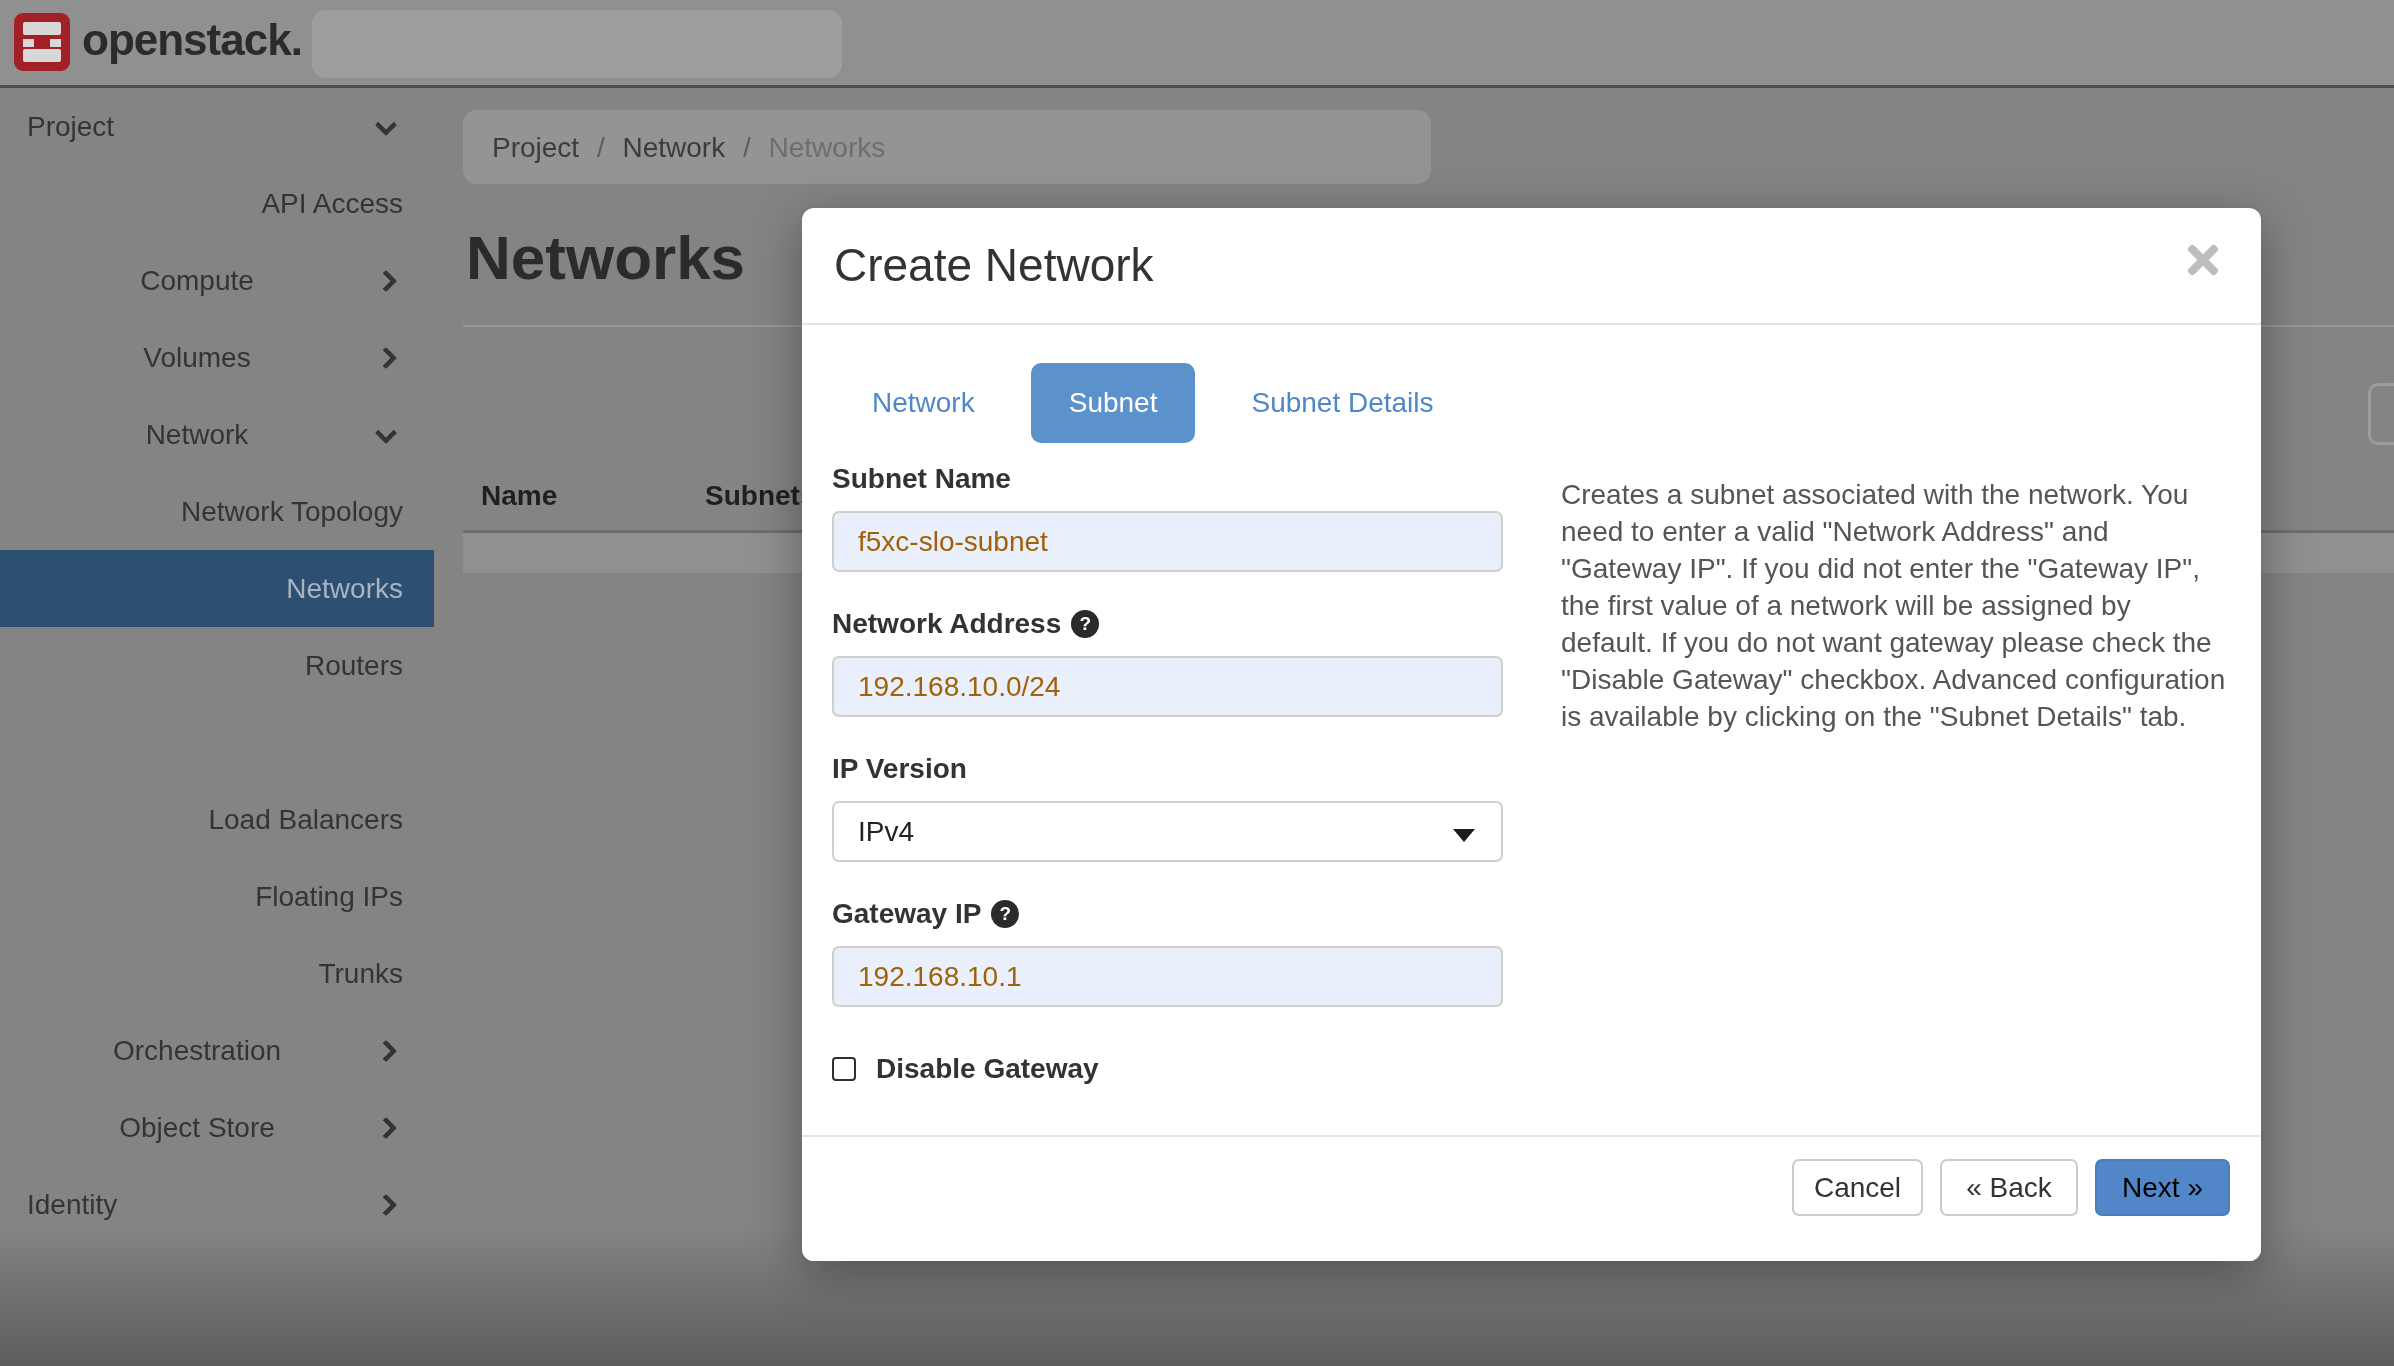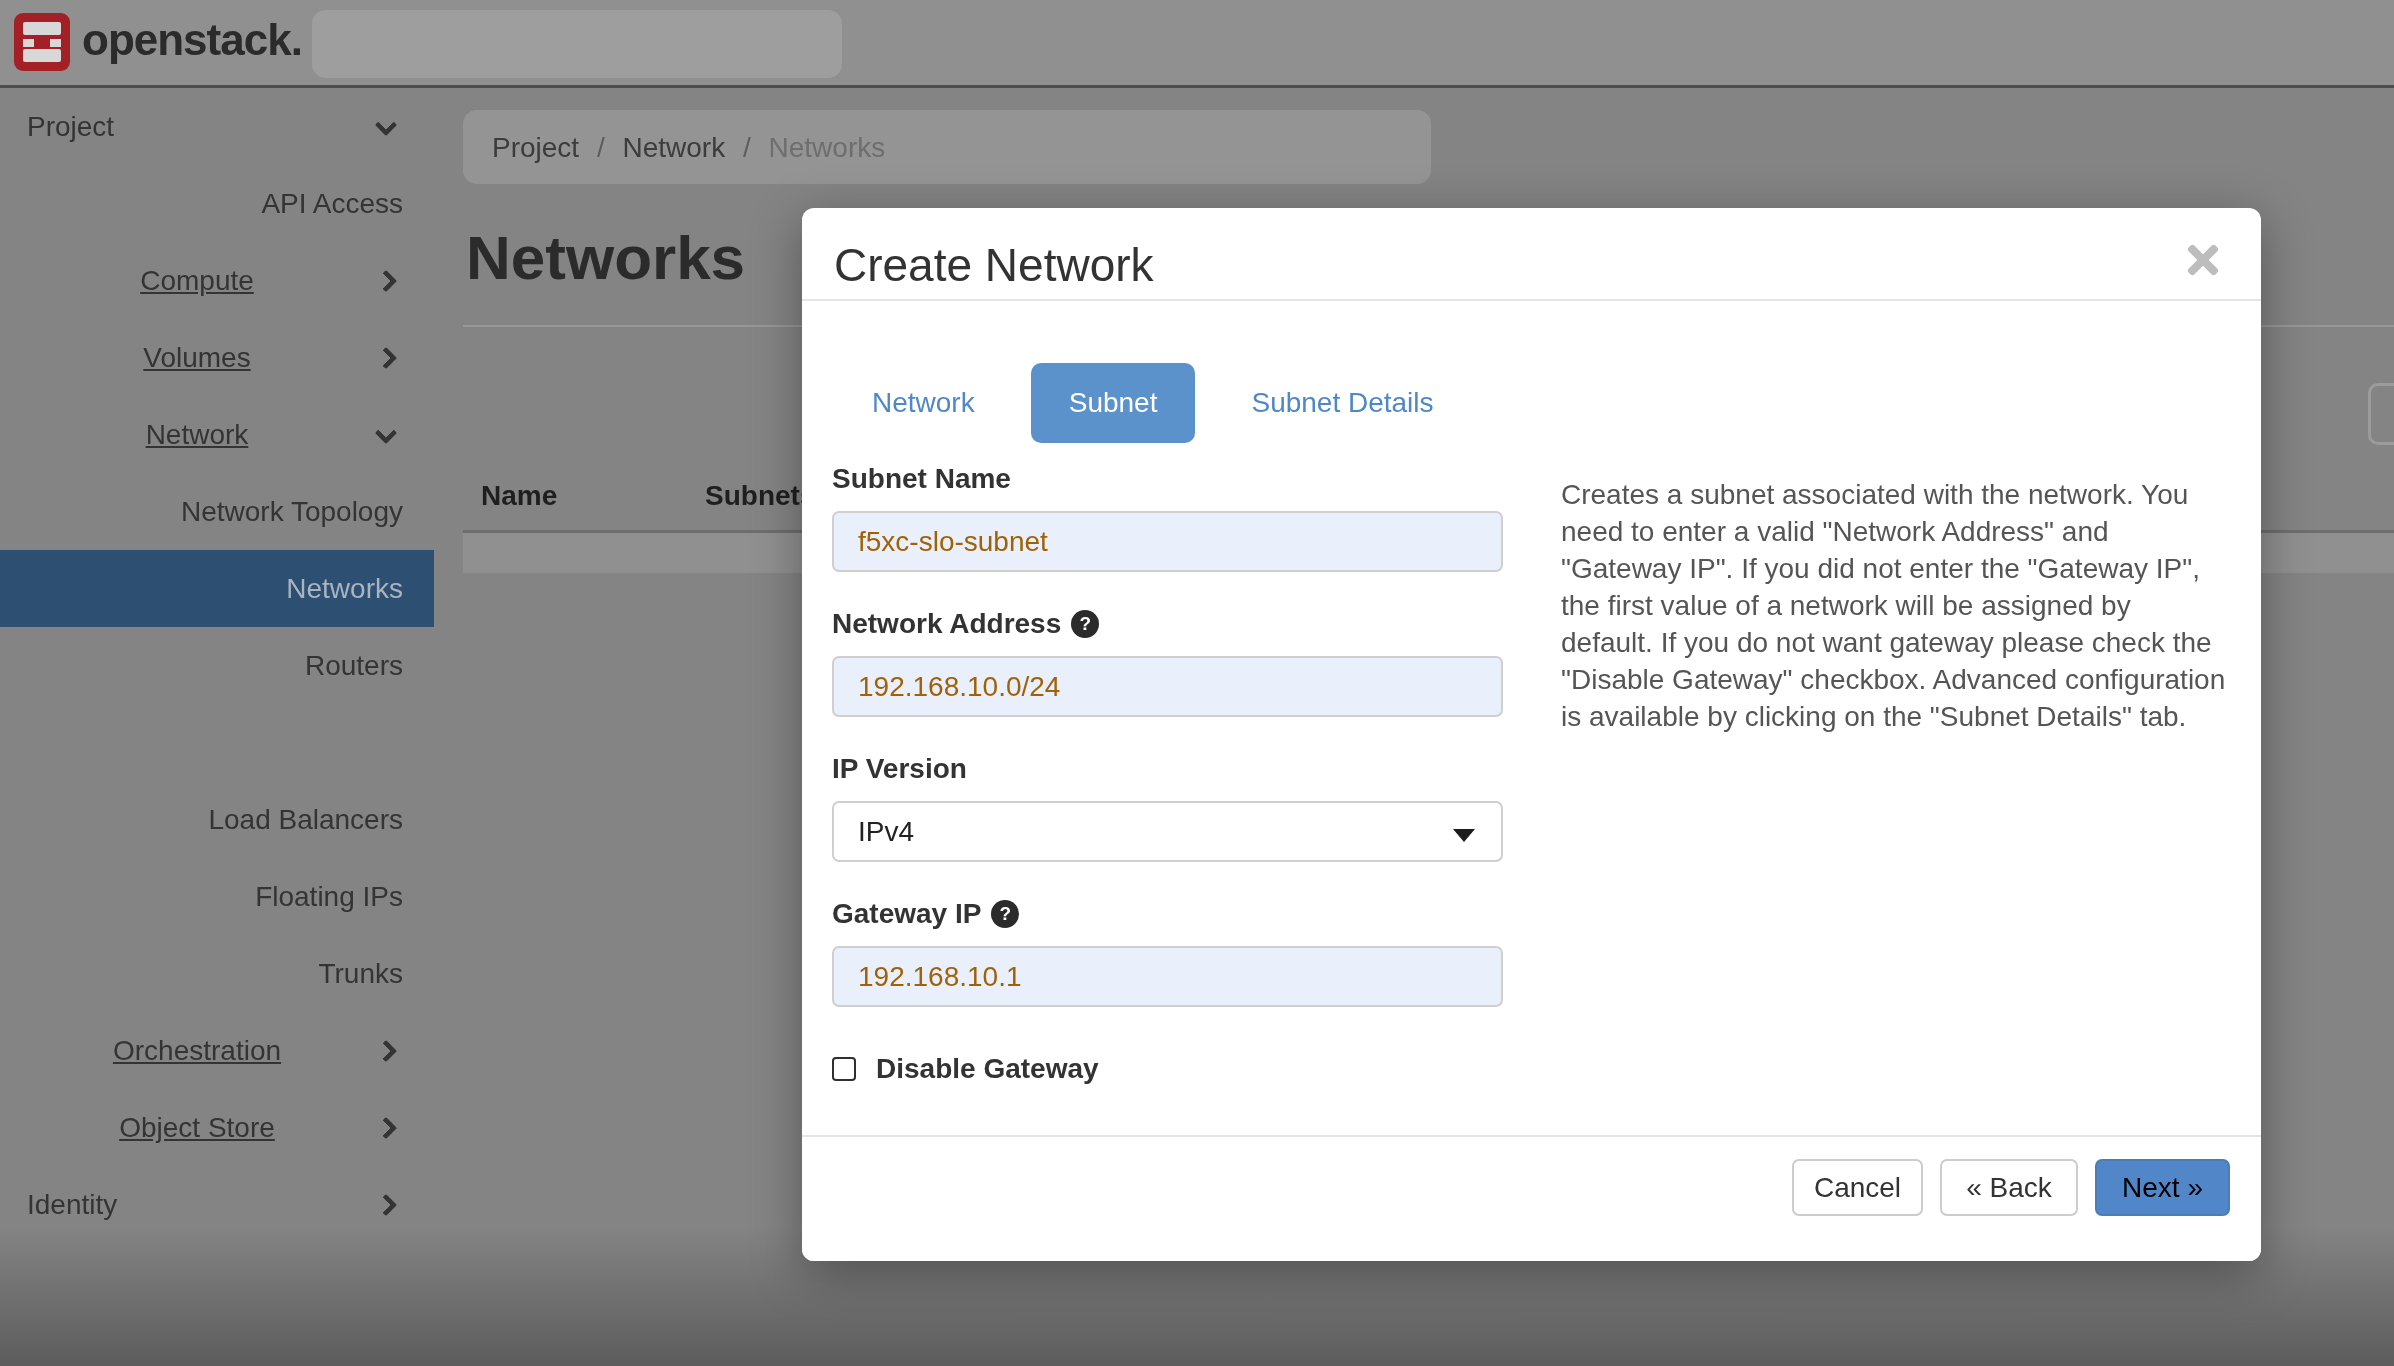--- a/index.html
+++ b/index.html
@@ -14,21 +14,21 @@
   .logo-inner-bot { position:absolute; left:9px; bottom:9px; right:9px; height:13px; background:#d8d8d8; border-radius:2px; }
   .logo-mid-l { position:absolute; left:9px; top:26px; width:11px; height:8px; background:#d8d8d8; }
   .logo-mid-r { position:absolute; right:9px; top:26px; width:11px; height:8px; background:#d8d8d8; }
   .logo-text { position:absolute; left:82px; top:15px; font-size:44px; font-weight:700; color:#2b2b2b; letter-spacing:-1px; }
   .bar-highlight { position:absolute; left:312px; top:10px; width:530px; height:68px; background:#9e9e9e; border-radius:14px; }
 
   
   .sidebar { position:absolute; left:0; top:88px; width:434px; bottom:0; z-index:2; }
   .side-row { position:absolute; left:0; width:434px; height:77px; display:flex; align-items:center; color:#343434; font-size:28px; cursor:pointer; }
   .side-row.root .side-label { padding-left:27px; }
-  .side-row.group .side-label { position:absolute; left:0; width:394px; text-align:center;text-decoration:underline; }
+  .side-row.group .side-label { position:absolute; left:0; width:394px; text-align:center; }
   .side-row.leaf { justify-content:flex-end; }
   .side-row.leaf .side-label { padding-right:31px; }
   .side-row.selected { background:#2d4f71; }
   .side-row.selected .side-label { color:#a8b4c1; }
   .chev { position:absolute; right:40px; width:16px; height:16px; border-right:5px solid #343434; border-bottom:5px solid #343434; border-radius:2px; }
   .chev.right { transform:rotate(-45deg); }
   .chev.down  { transform:rotate(45deg); top:29px; }
 
   
   .bc-highlight { position:absolute; left:463px; top:110px; width:968px; height:74px; background:#949494; border-radius:14px; z-index:1; }
@@ -40,21 +40,21 @@
   .page-hr { position:absolute; left:463px; top:325px; right:0; height:2px; background:#979797; z-index:1; }
   .th-name { position:absolute; left:481px; top:480px; font-size:28px; font-weight:700; color:#1f1f1f; z-index:2; }
   .th-subnets { position:absolute; left:705px; top:480px; font-size:28px; font-weight:700; color:#1f1f1f; z-index:2; }
   .table-head-line { position:absolute; left:463px; top:530px; right:0; height:3px; background:#6e6e6e; z-index:1; }
   .table-row-band { position:absolute; left:463px; top:533px; right:0; height:40px; background:#909090; z-index:1; }
   .partial-btn { position:absolute; left:2368px; top:383px; width:60px; height:62px; border:3px solid #9c9c9c; border-radius:10px; background:transparent; z-index:2; }
   .vignette { position:absolute; left:0; bottom:0; width:2394px; height:140px; background:linear-gradient(to bottom, rgba(0,0,0,0) 0%, rgba(0,0,0,0.30) 100%); z-index:4; }
 
   
   .modal { position:absolute; left:802px; top:208px; width:1459px; height:1053px; background:#ffffff; border-radius:12px; box-shadow:0 12px 50px rgba(0,0,0,0.35); z-index:10; }
-  .modal-header { position:relative; height:93px; border-bottom:2px solid #e5e5e5; }
+  .modal-header { position:relative; height:117px; border-bottom:2px solid #e5e5e5; }
   .modal-title { position:absolute; left:32px; top:30px; font-size:46px; font-weight:500; color:#333; }
   .modal-close { position:absolute; right:40px; top:34px; width:36px; height:36px; cursor:pointer; }
   .modal-close .xb { position:absolute; left:50%; top:50%; width:38px; height:8px; background:#bdbdbd; border-radius:3px; }
   .modal-close .xb1 { transform:translate(-50%,-50%) rotate(45deg); }
   .modal-close .xb2 { transform:translate(-50%,-50%) rotate(-45deg); }
 
   .tabs { position:absolute; left:32px; top:155px; display:flex; align-items:center; }
   .tab { font-size:28px; color:#4f87c7; padding:0 38px; cursor:pointer; }
   .tab.active { background:#5b92cc; color:#ffffff; border-radius:10px; height:80px; display:flex; align-items:center; padding:0 38px; margin:0 18px; }
 

